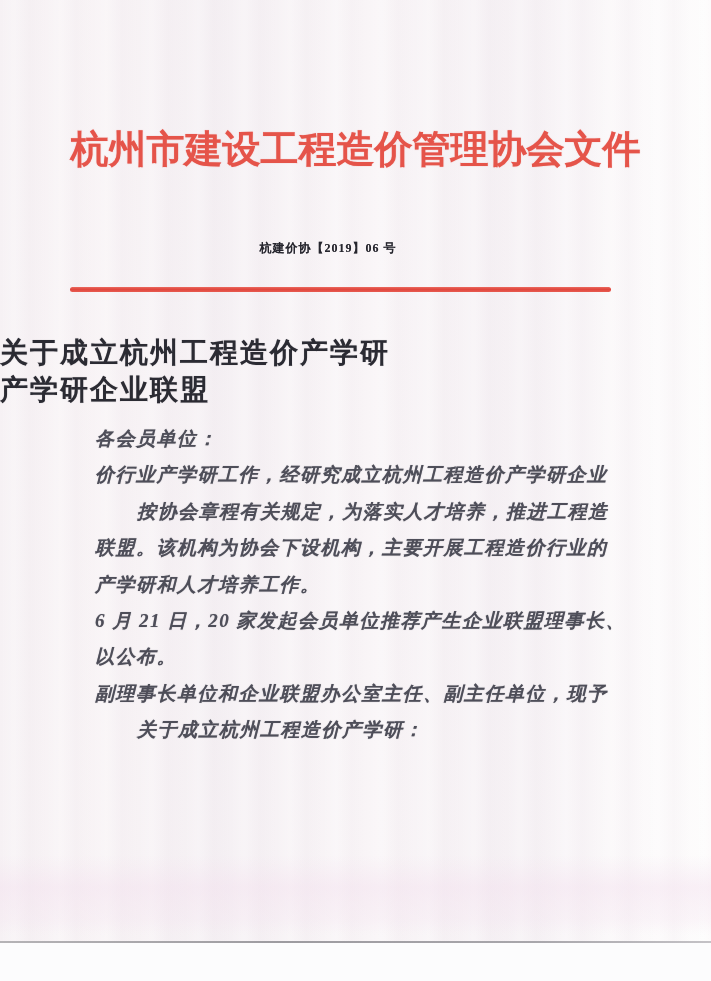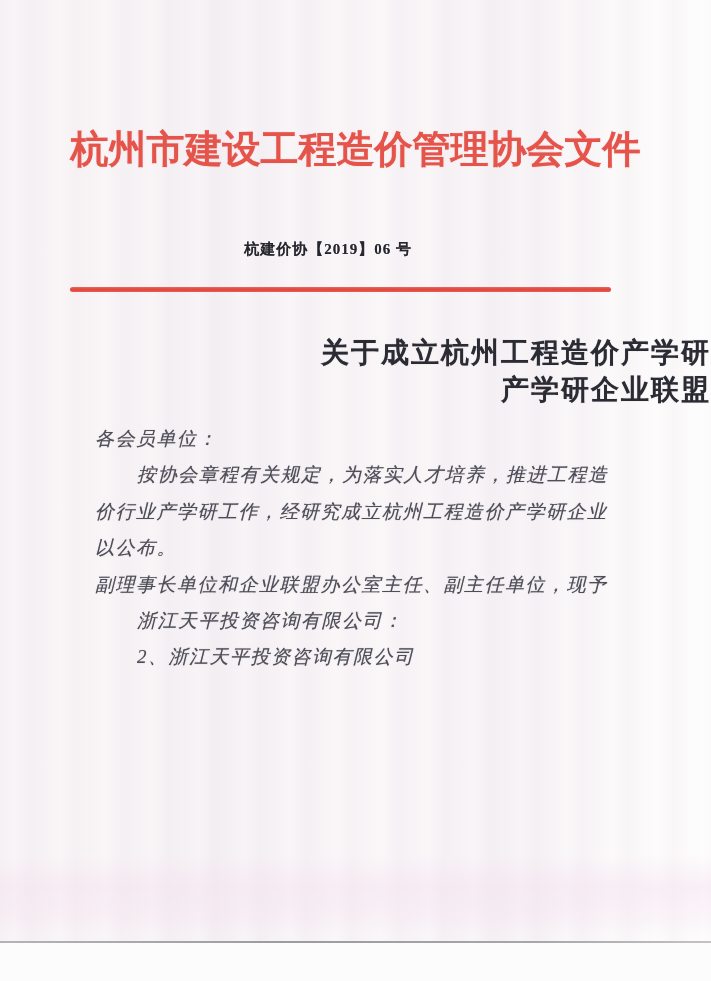--- a/index.html
+++ b/index.html
@@ -81,21 +81,21 @@
     white-space: nowrap;
   }
 
   .doc-number {
     position: absolute;
     left: 0;
     top: 240px;
     width: 656px; 
     text-align: center;
     font-weight: 700;
-    font-size: 15px;
+    font-size: 12px;
     letter-spacing: 1px;
     color: #26262e;
     text-shadow: 0 0 0.6px rgba(38,38,46,0.5);
     white-space: nowrap;
   }
 
   .red-rule {
     position: absolute;
     left: 70px;
     top: 287px;
@@ -103,21 +103,21 @@
     height: 5px;
     border-radius: 3px;
     background: linear-gradient(180deg, #ea6a60 0%, #e0453c 45%, #e75b51 100%);
   }
 
   .notice-title {
     position: absolute;
     left: 0;
     top: 334px;
     width: 711px;
-    text-align: right;
+    text-align: left;
     font-weight: 700;
     font-size: 28px;
     line-height: 37px;
     letter-spacing: 2px;
     color: #2b2b33;
     text-shadow: 0 0 0.8px rgba(43,43,51,0.45);
   }
 
   .body-text {
     position: absolute;
@@ -127,20 +127,21 @@
   }
   .body-line {
     height: 36.4px;
     line-height: 36.4px;
     font-size: 19px;
     letter-spacing: 1.5px;
     color: #4e4e59;
     text-shadow: 0 0 0.9px rgba(78,78,89,0.55);
     white-space: nowrap;
     font-style: italic; 
+    font-weight: bold;
   }
   .body-line.indent {
     padding-left: 42px;
   }
 </style>
 </head>
 <body>
 
 <div class="page">
 
@@ -152,24 +153,26 @@
 
   <div class="red-rule"></div>
 
   <div class="notice-title">
     <div>关于成立杭州工程造价产学研</div>
     <div>产学研企业联盟</div>
   </div>
 
   <div class="body-text">
     <div class="body-line">各会员单位：</div>
+    <div class="body-line">价行业产学研工作，经研究成立杭州工程造价产学研企业</div>
     <div class="body-line indent">按协会章程有关规定，为落实人才培养，推进工程造</div>
-    <div class="body-line">价行业产学研工作，经研究成立杭州工程造价产学研企业</div>
+    <div class="body-line">联盟。该机构为协会下设机构，主要开展工程造价行业的</div>
+    <div class="body-line">产学研和人才培养工作。</div>
+    <div class="body-line">6 月 21 日，20 家发起会员单位推荐产生企业联盟理事长、</div>
     <div class="body-line">以公布。</div>
     <div class="body-line">副理事长单位和企业联盟办公室主任、副主任单位，现予</div>
-    <div class="body-line indent">浙江天平投资咨询有限公司：</div>
-    <div class="body-line indent">2、浙江天平投资咨询有限公司</div>
+    <div class="body-line indent">关于成立杭州工程造价产学研：</div>
   </div>
 
   <div class="sheet-edge"></div>
   <div class="below-sheet"></div>
 
 </div>
 
 </body></html>

